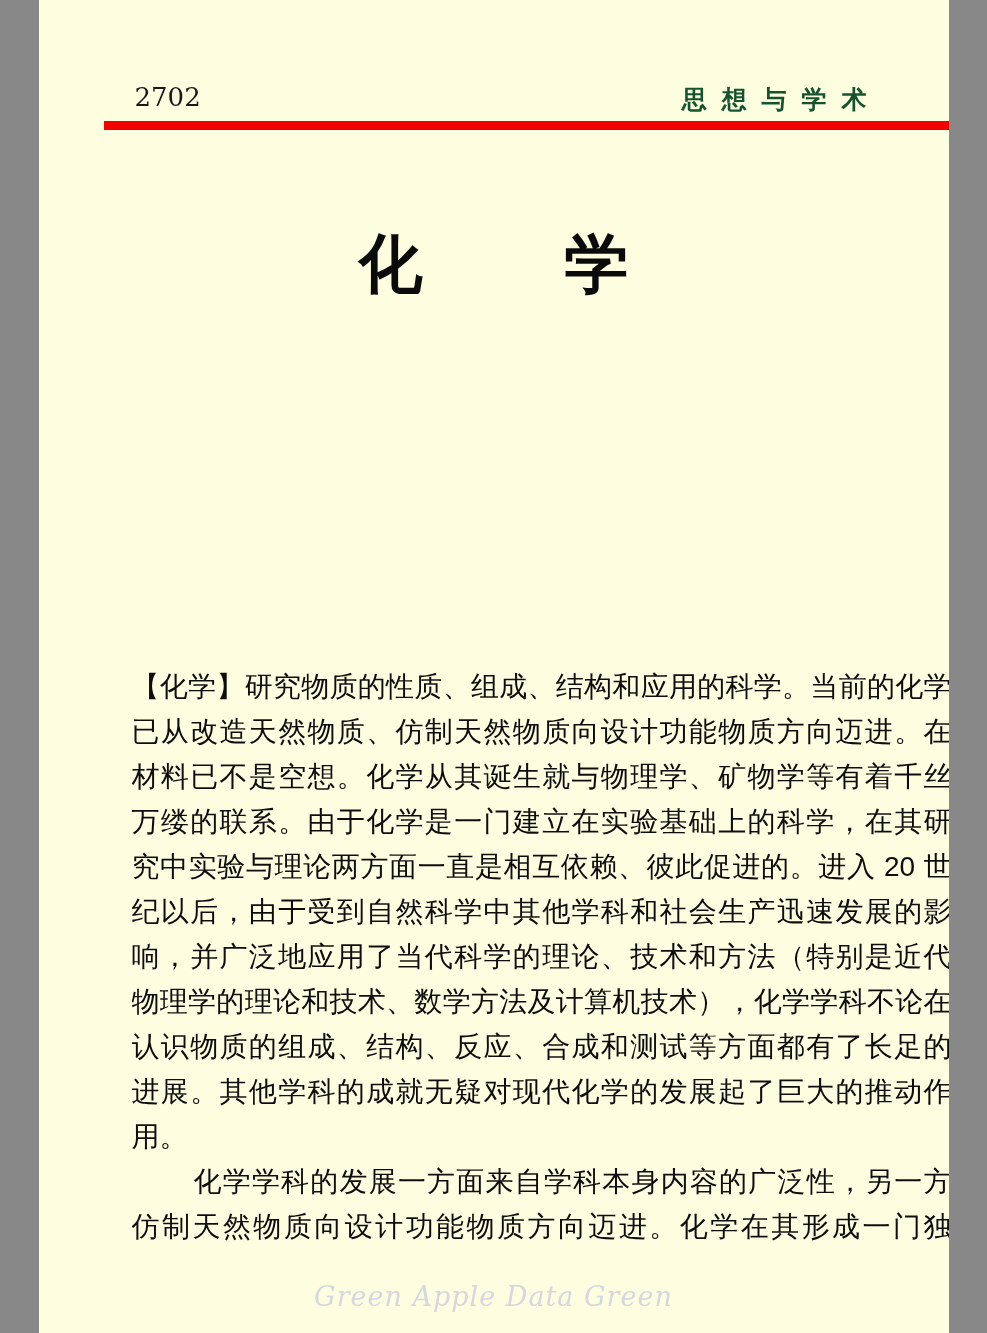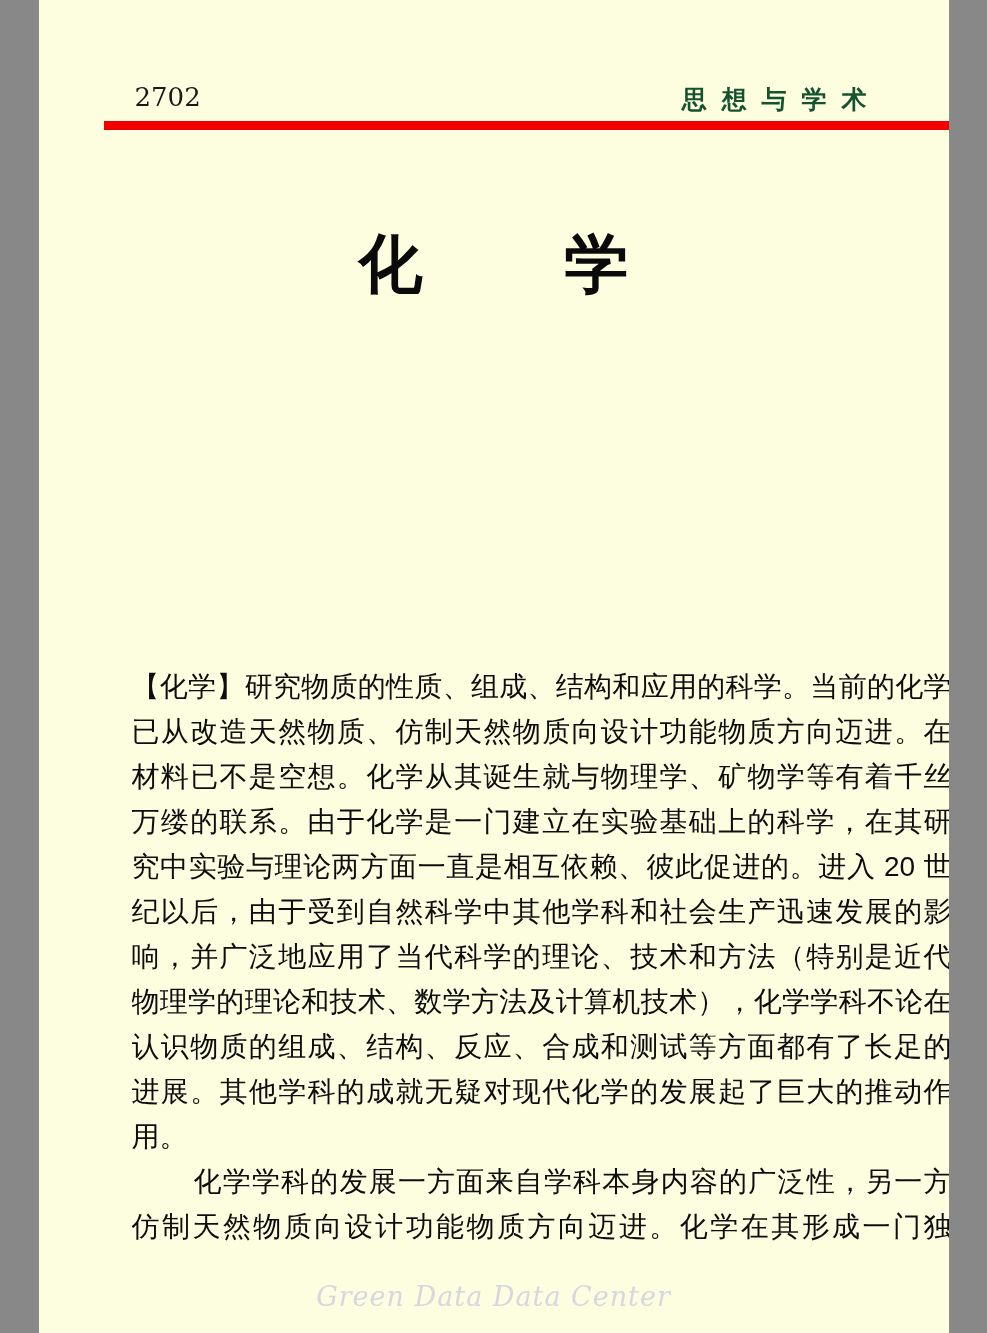--- a/index.html
+++ b/index.html
@@ -129,15 +129,15 @@
     <div class="bline just">纪以后，由于受到自然科学中其他学科和社会生产迅速发展的影</div>
     <div class="bline just">响，并广泛地应用了当代科学的理论、技术和方法（特别是近代</div>
     <div class="bline just">物理学的理论和技术、数学方法及计算机技术），化学学科不论在</div>
     <div class="bline just">认识物质的组成、结构、反应、合成和测试等方面都有了长足的</div>
     <div class="bline just">进展。其他学科的成就无疑对现代化学的发展起了巨大的推动作</div>
     <div class="bline plain">用。</div>
     <div class="bline just indent">化学学科的发展一方面来自学科本身内容的广泛性，另一方</div>
     <div class="bline just">仿制天然物质向设计功能物质方向迈进。化学在其形成一门独</div>
   </div>
 
-  <div class="watermark">Green Data Data Center</div>
+  <div class="watermark">Green Apple Data Green</div>
 
 </div>
 
 </body></html>

